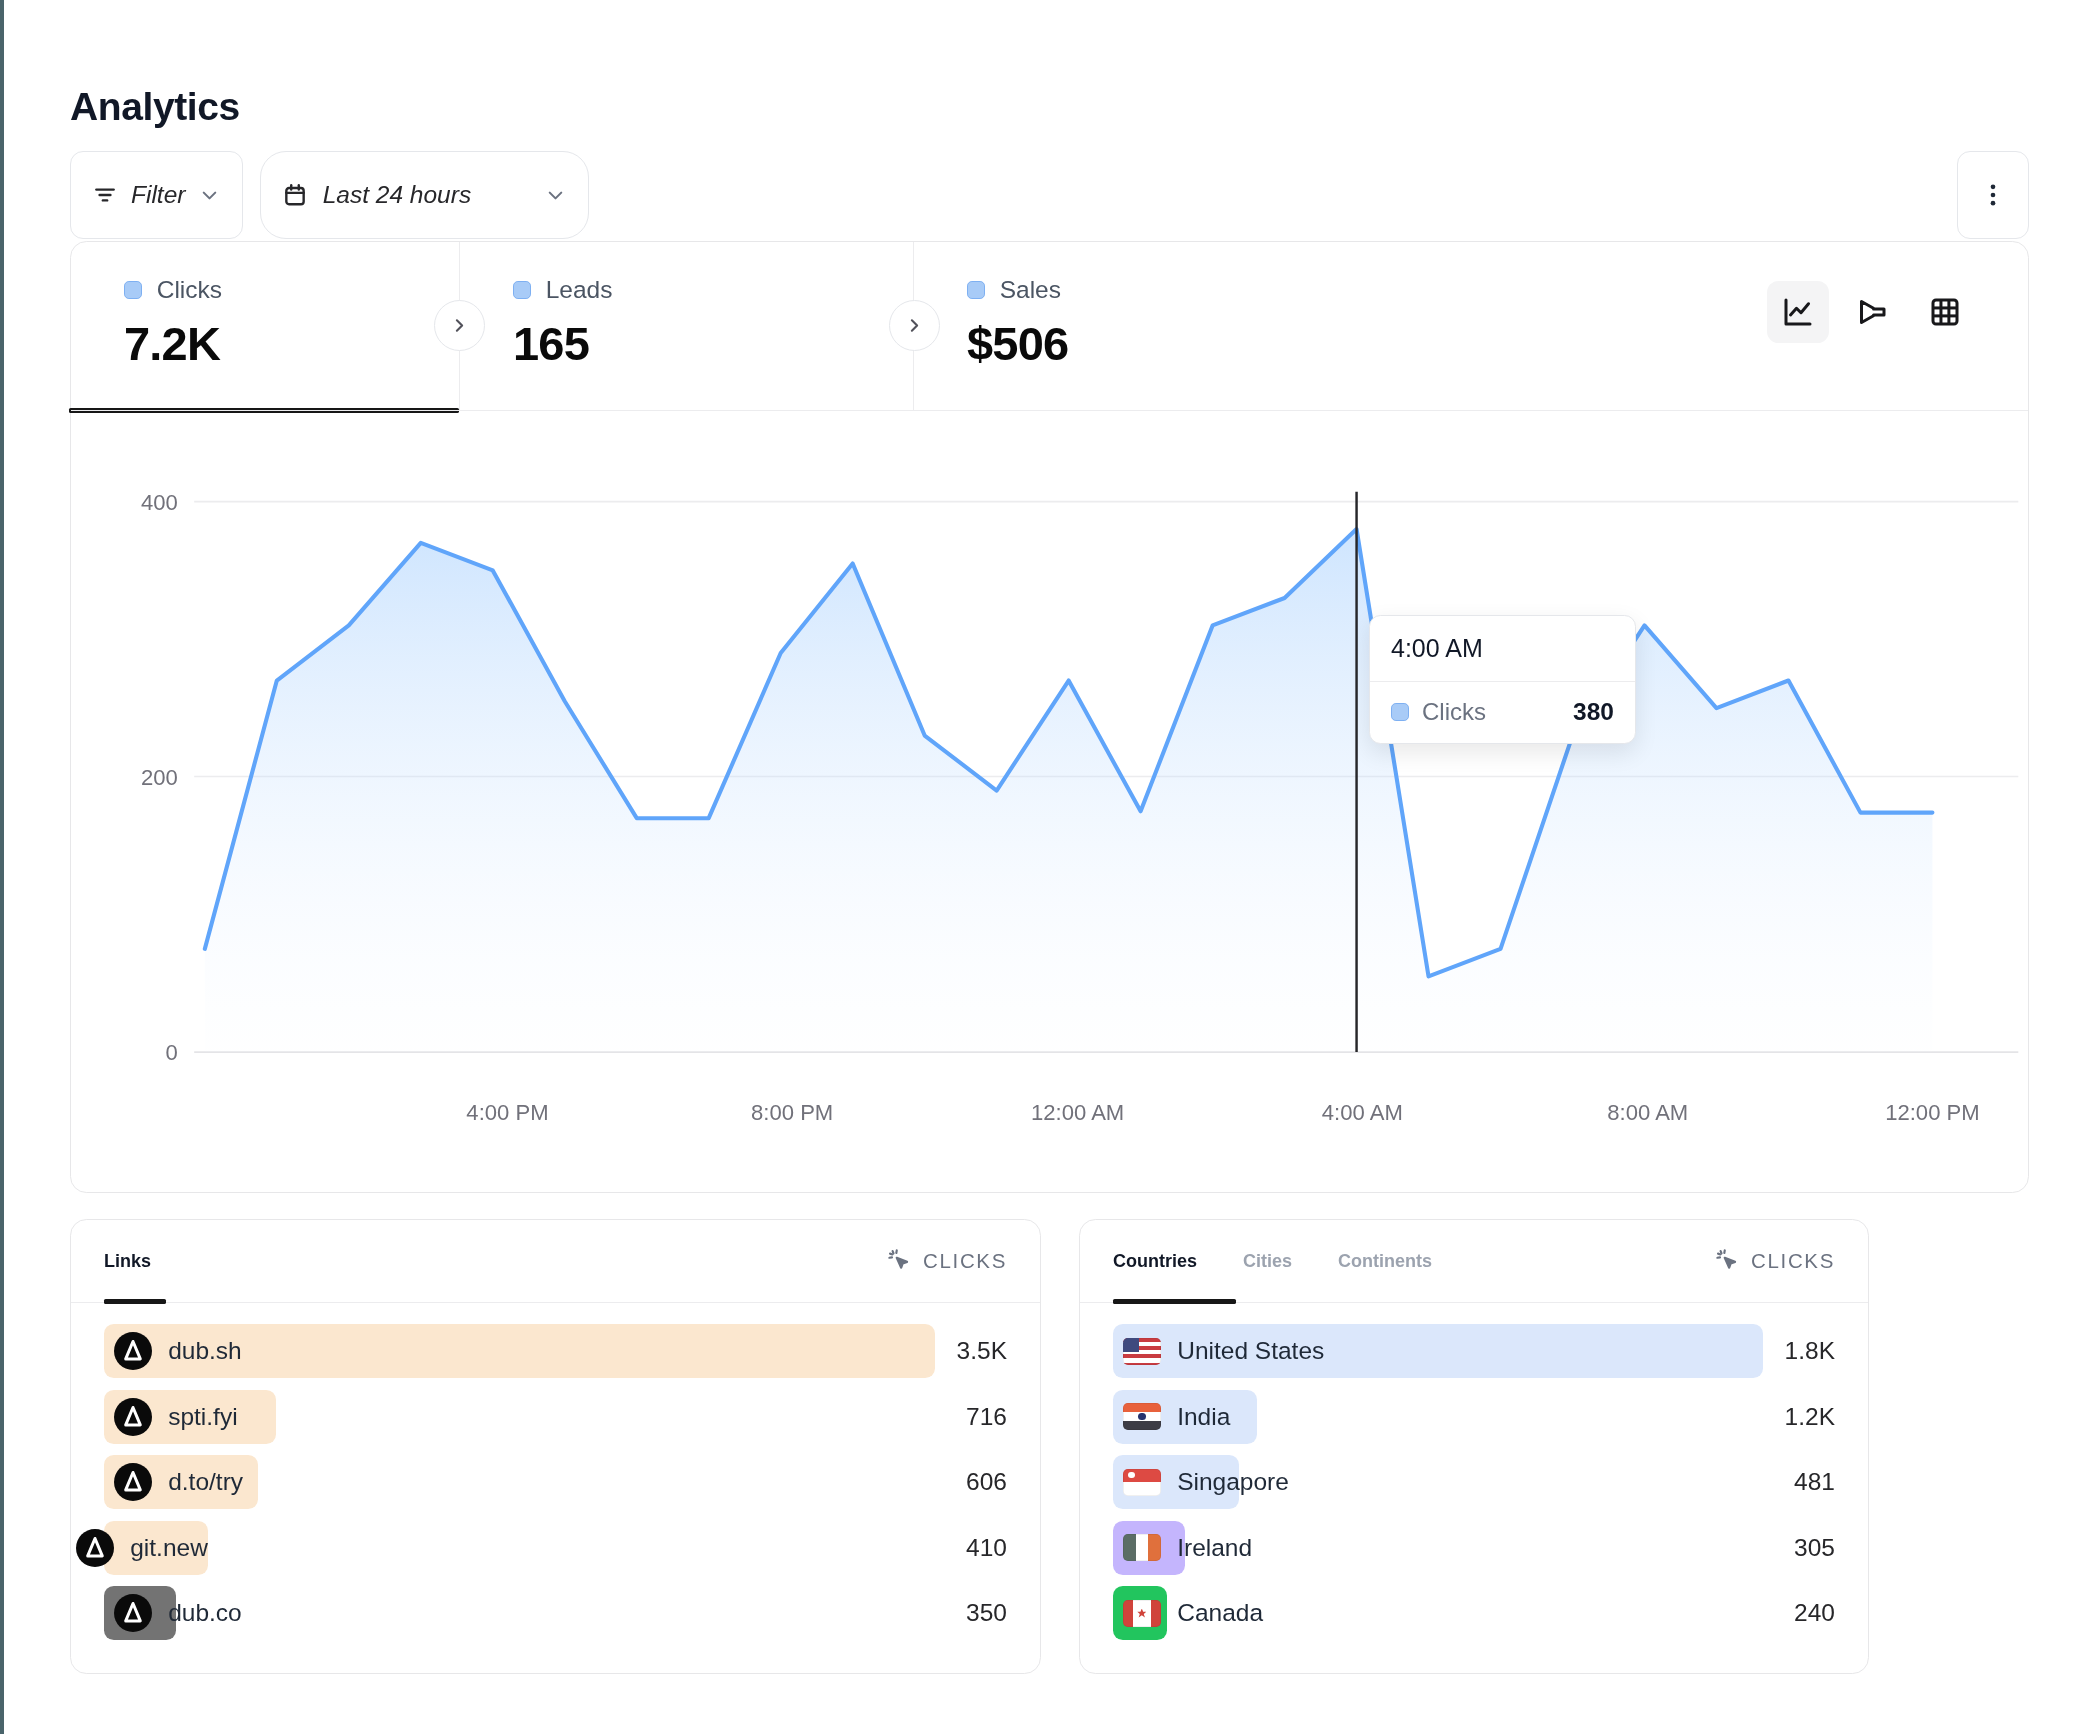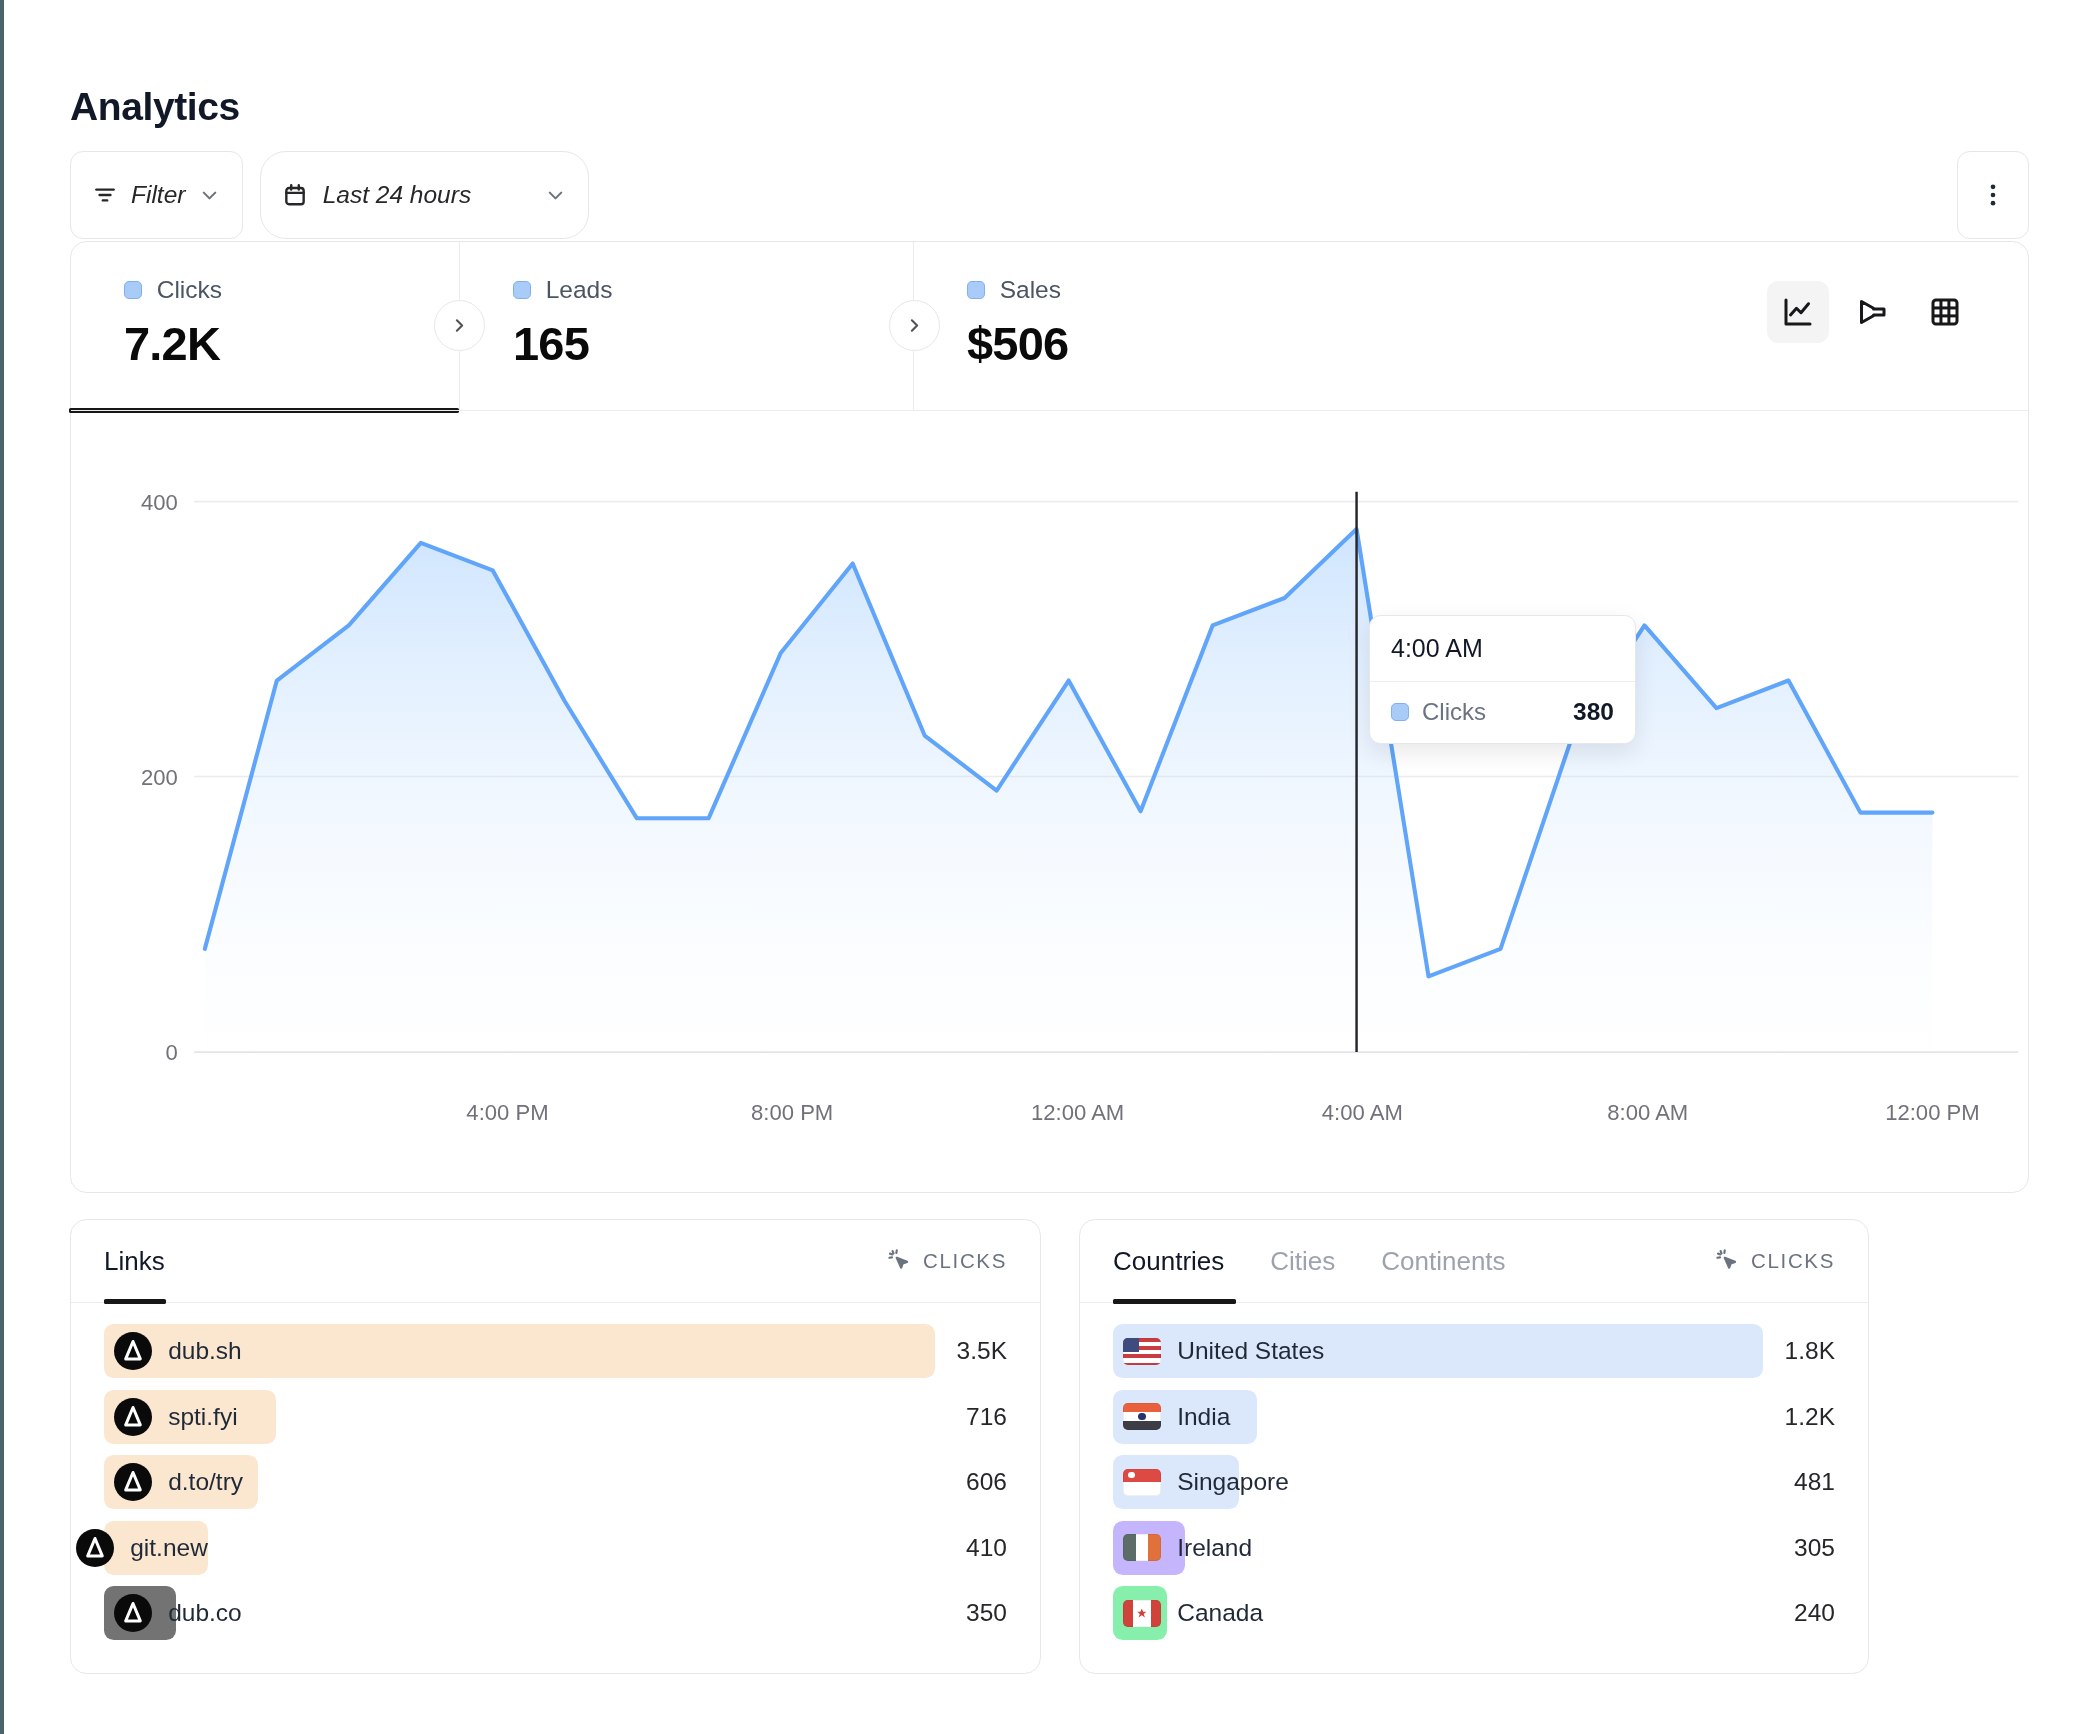--- a/index.html
+++ b/index.html
@@ -58,21 +58,21 @@
   }
   .tooltip-header{padding:18px 21px;font-size:25px;color:#111827;border-bottom:1.6px solid #ececee;}
   .tooltip-row{padding:16.4px 21px;display:flex;align-items:center;gap:13px;}
   .tooltip-row .name{font-size:24px;color:#6b7280;}
   .tooltip-row .val{margin-left:auto;font-size:24.5px;font-weight:700;color:#111827;}
 
   
   #links-card{left:70px;top:1219px;width:971px;height:455px;}
   #countries-card{left:1079px;top:1219px;width:790px;height:455px;}
   .panel-header{position:relative;height:82px;display:flex;align-items:center;padding:0 33px;border-bottom:1.6px solid #ececee;gap:46px;}
-  .panel-tab{font-size:26px;color:#9ca3af;cursor:pointer;font-weight:400;}
+  .panel-tab{font-size:18px;color:#9ca3af;cursor:pointer;font-weight:700;}
   .panel-tab.active{color:#111827;}
   .tab-underline{position:absolute;bottom:-1.6px;left:33px;height:4.9px;background:#171717;border-radius:1.6px;}
   .metric{margin-left:auto;display:flex;align-items:center;gap:9.8px;color:#6b7280;}
   .metric .metric-label{font-size:20.5px;letter-spacing:.08em;font-weight:500;}
   .rows{padding:21px 33px 0 33px;}
   .data-row{position:relative;height:54px;margin-bottom:11.5px;}
   .bar{
     position:absolute;left:0;top:0;height:54px;border-radius:9.8px;display:flex;align-items:center;
     padding-left:9.8px;box-sizing:border-box;gap:16.4px;overflow:visible;white-space:nowrap;cursor:pointer;
   }
@@ -344,21 +344,21 @@
       <span class="row-value">481</span>
     </div>
     <div class="data-row">
       <div class="bar" style="width: 10%; background: #c4b5fd;">
         <span class="flag flag-ie"></span>
         <span class="row-label">Ireland</span>
       </div>
       <span class="row-value">305</span>
     </div>
     <div class="data-row">
-      <div class="bar" style="width: 7.5%; background: #86efac;">
+      <div class="bar" style="width: 7.5%; background: #22c55e;">
         <span class="flag flag-ca"></span>
         <span class="row-label">Canada</span>
       </div>
       <span class="row-value">240</span>
     </div>
   </div>
 </div>
 
 
 </body></html>

